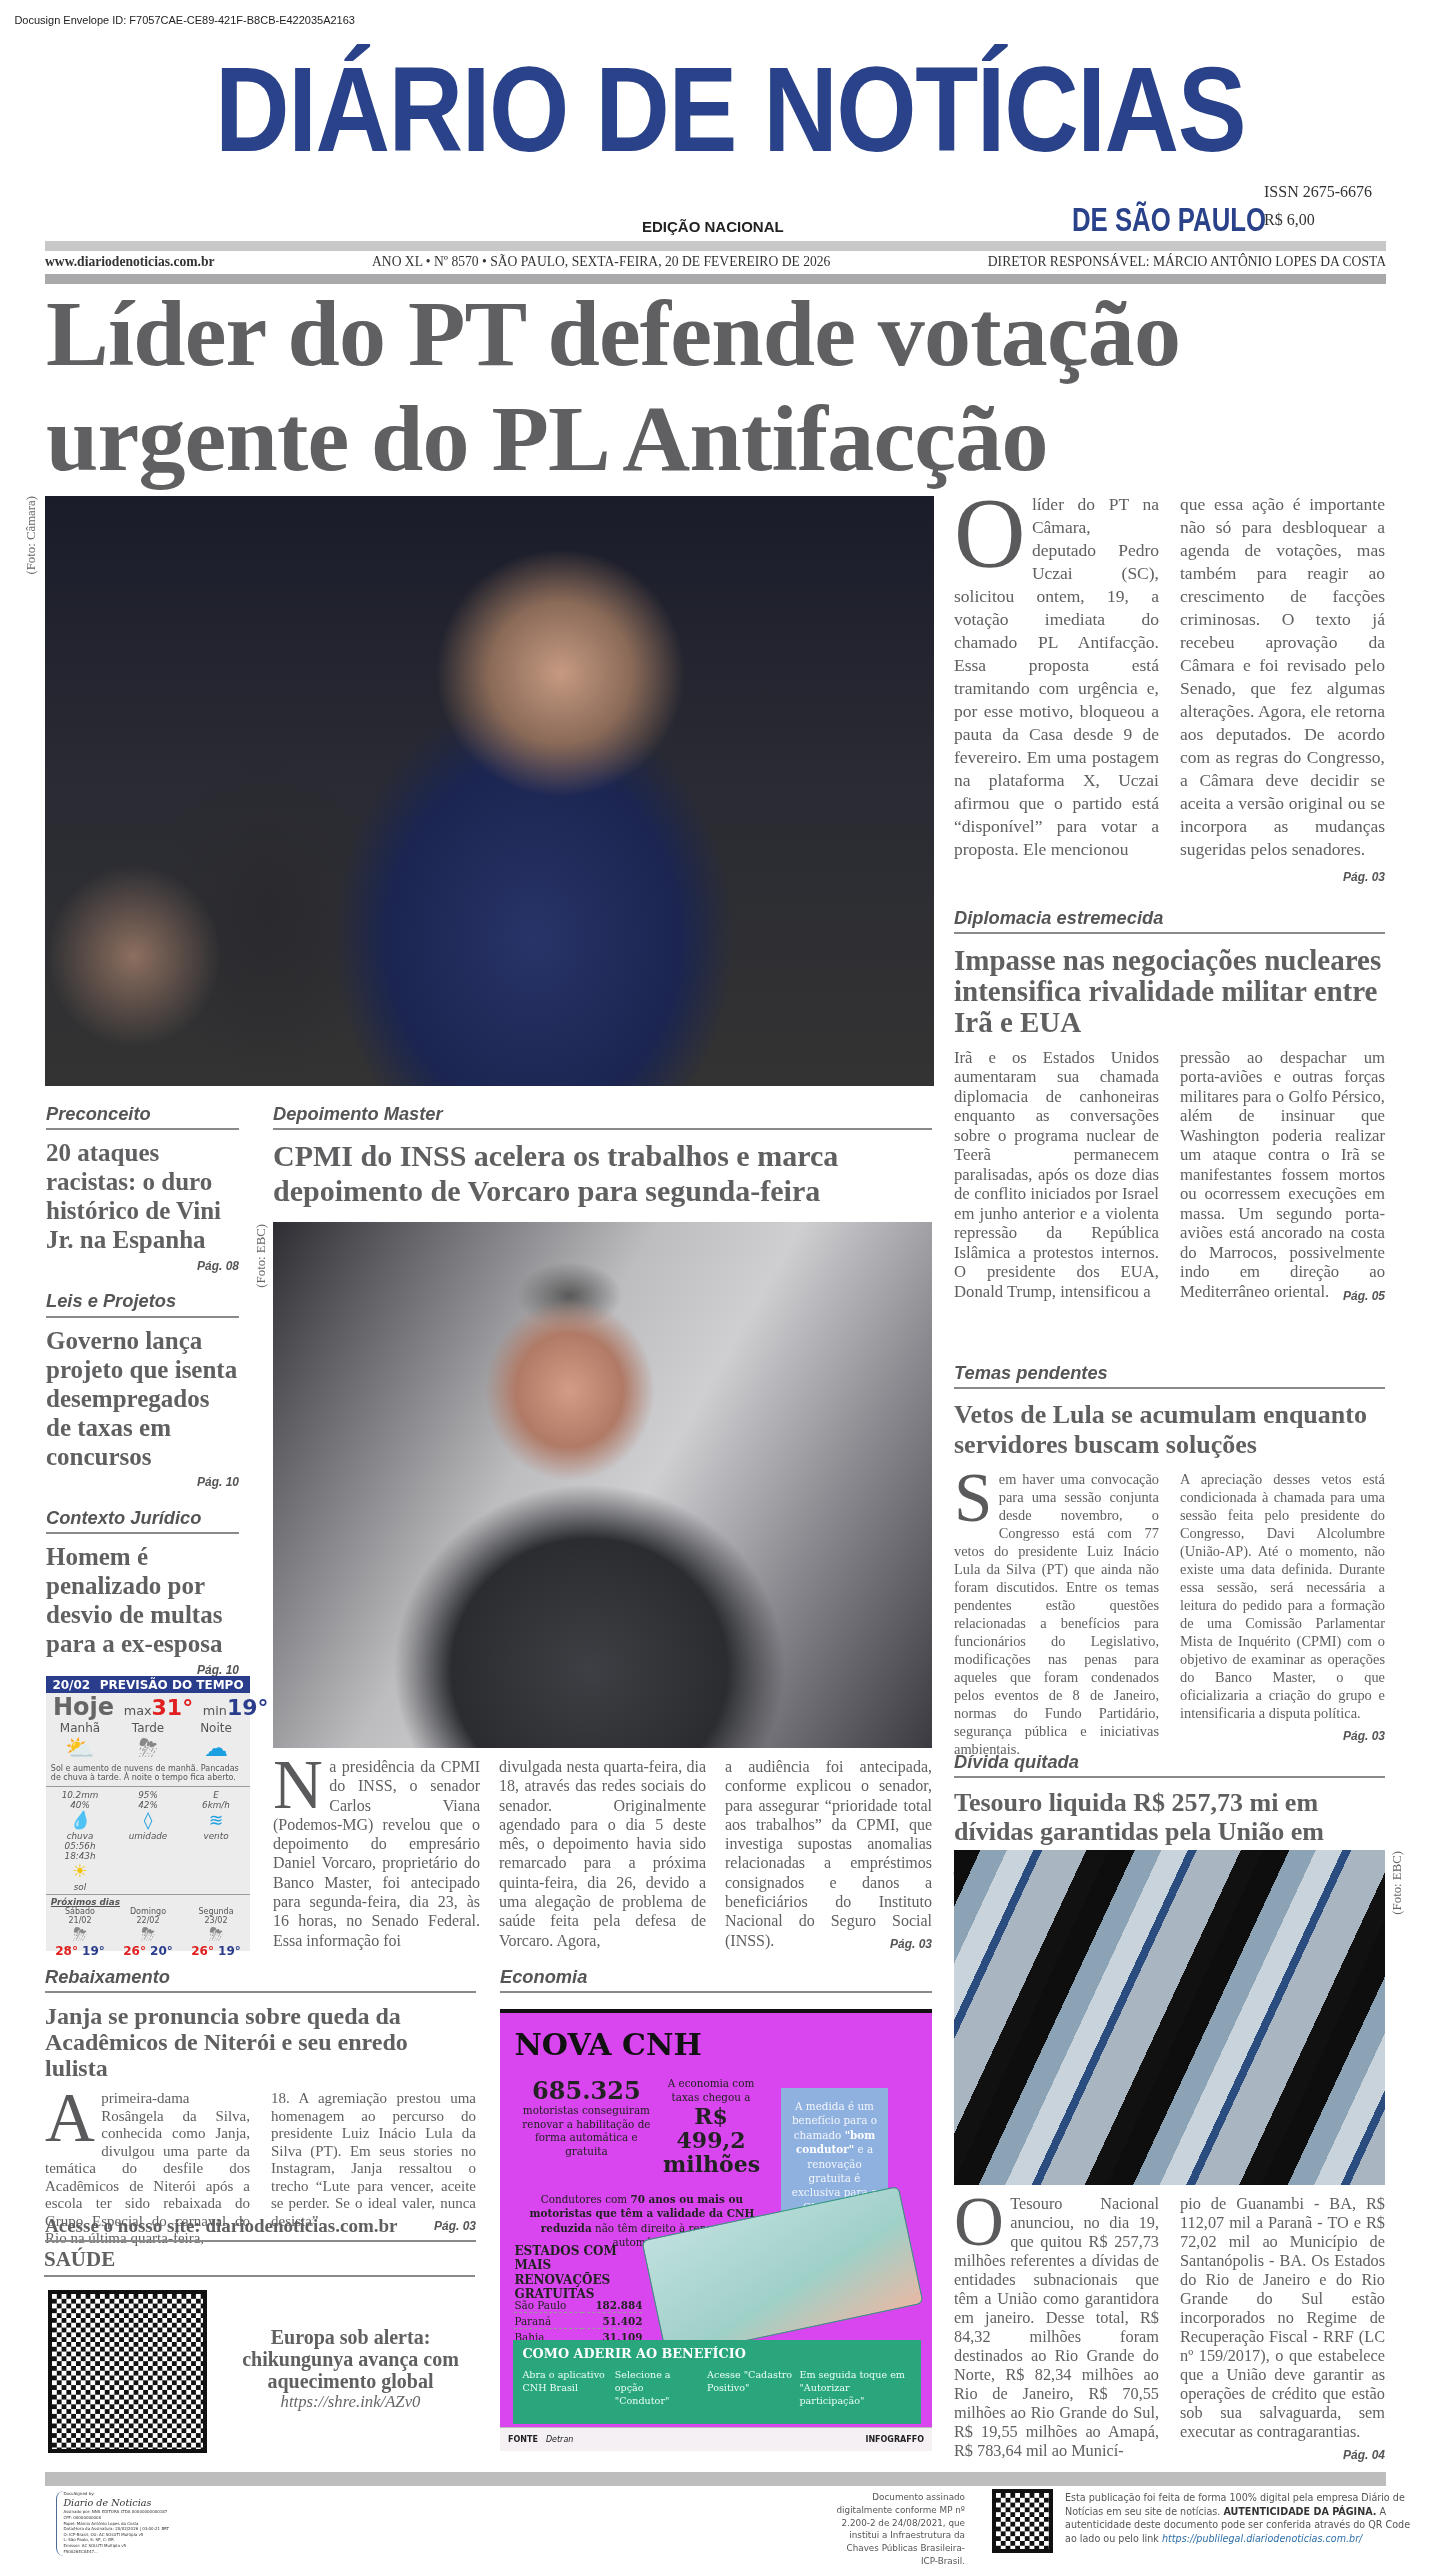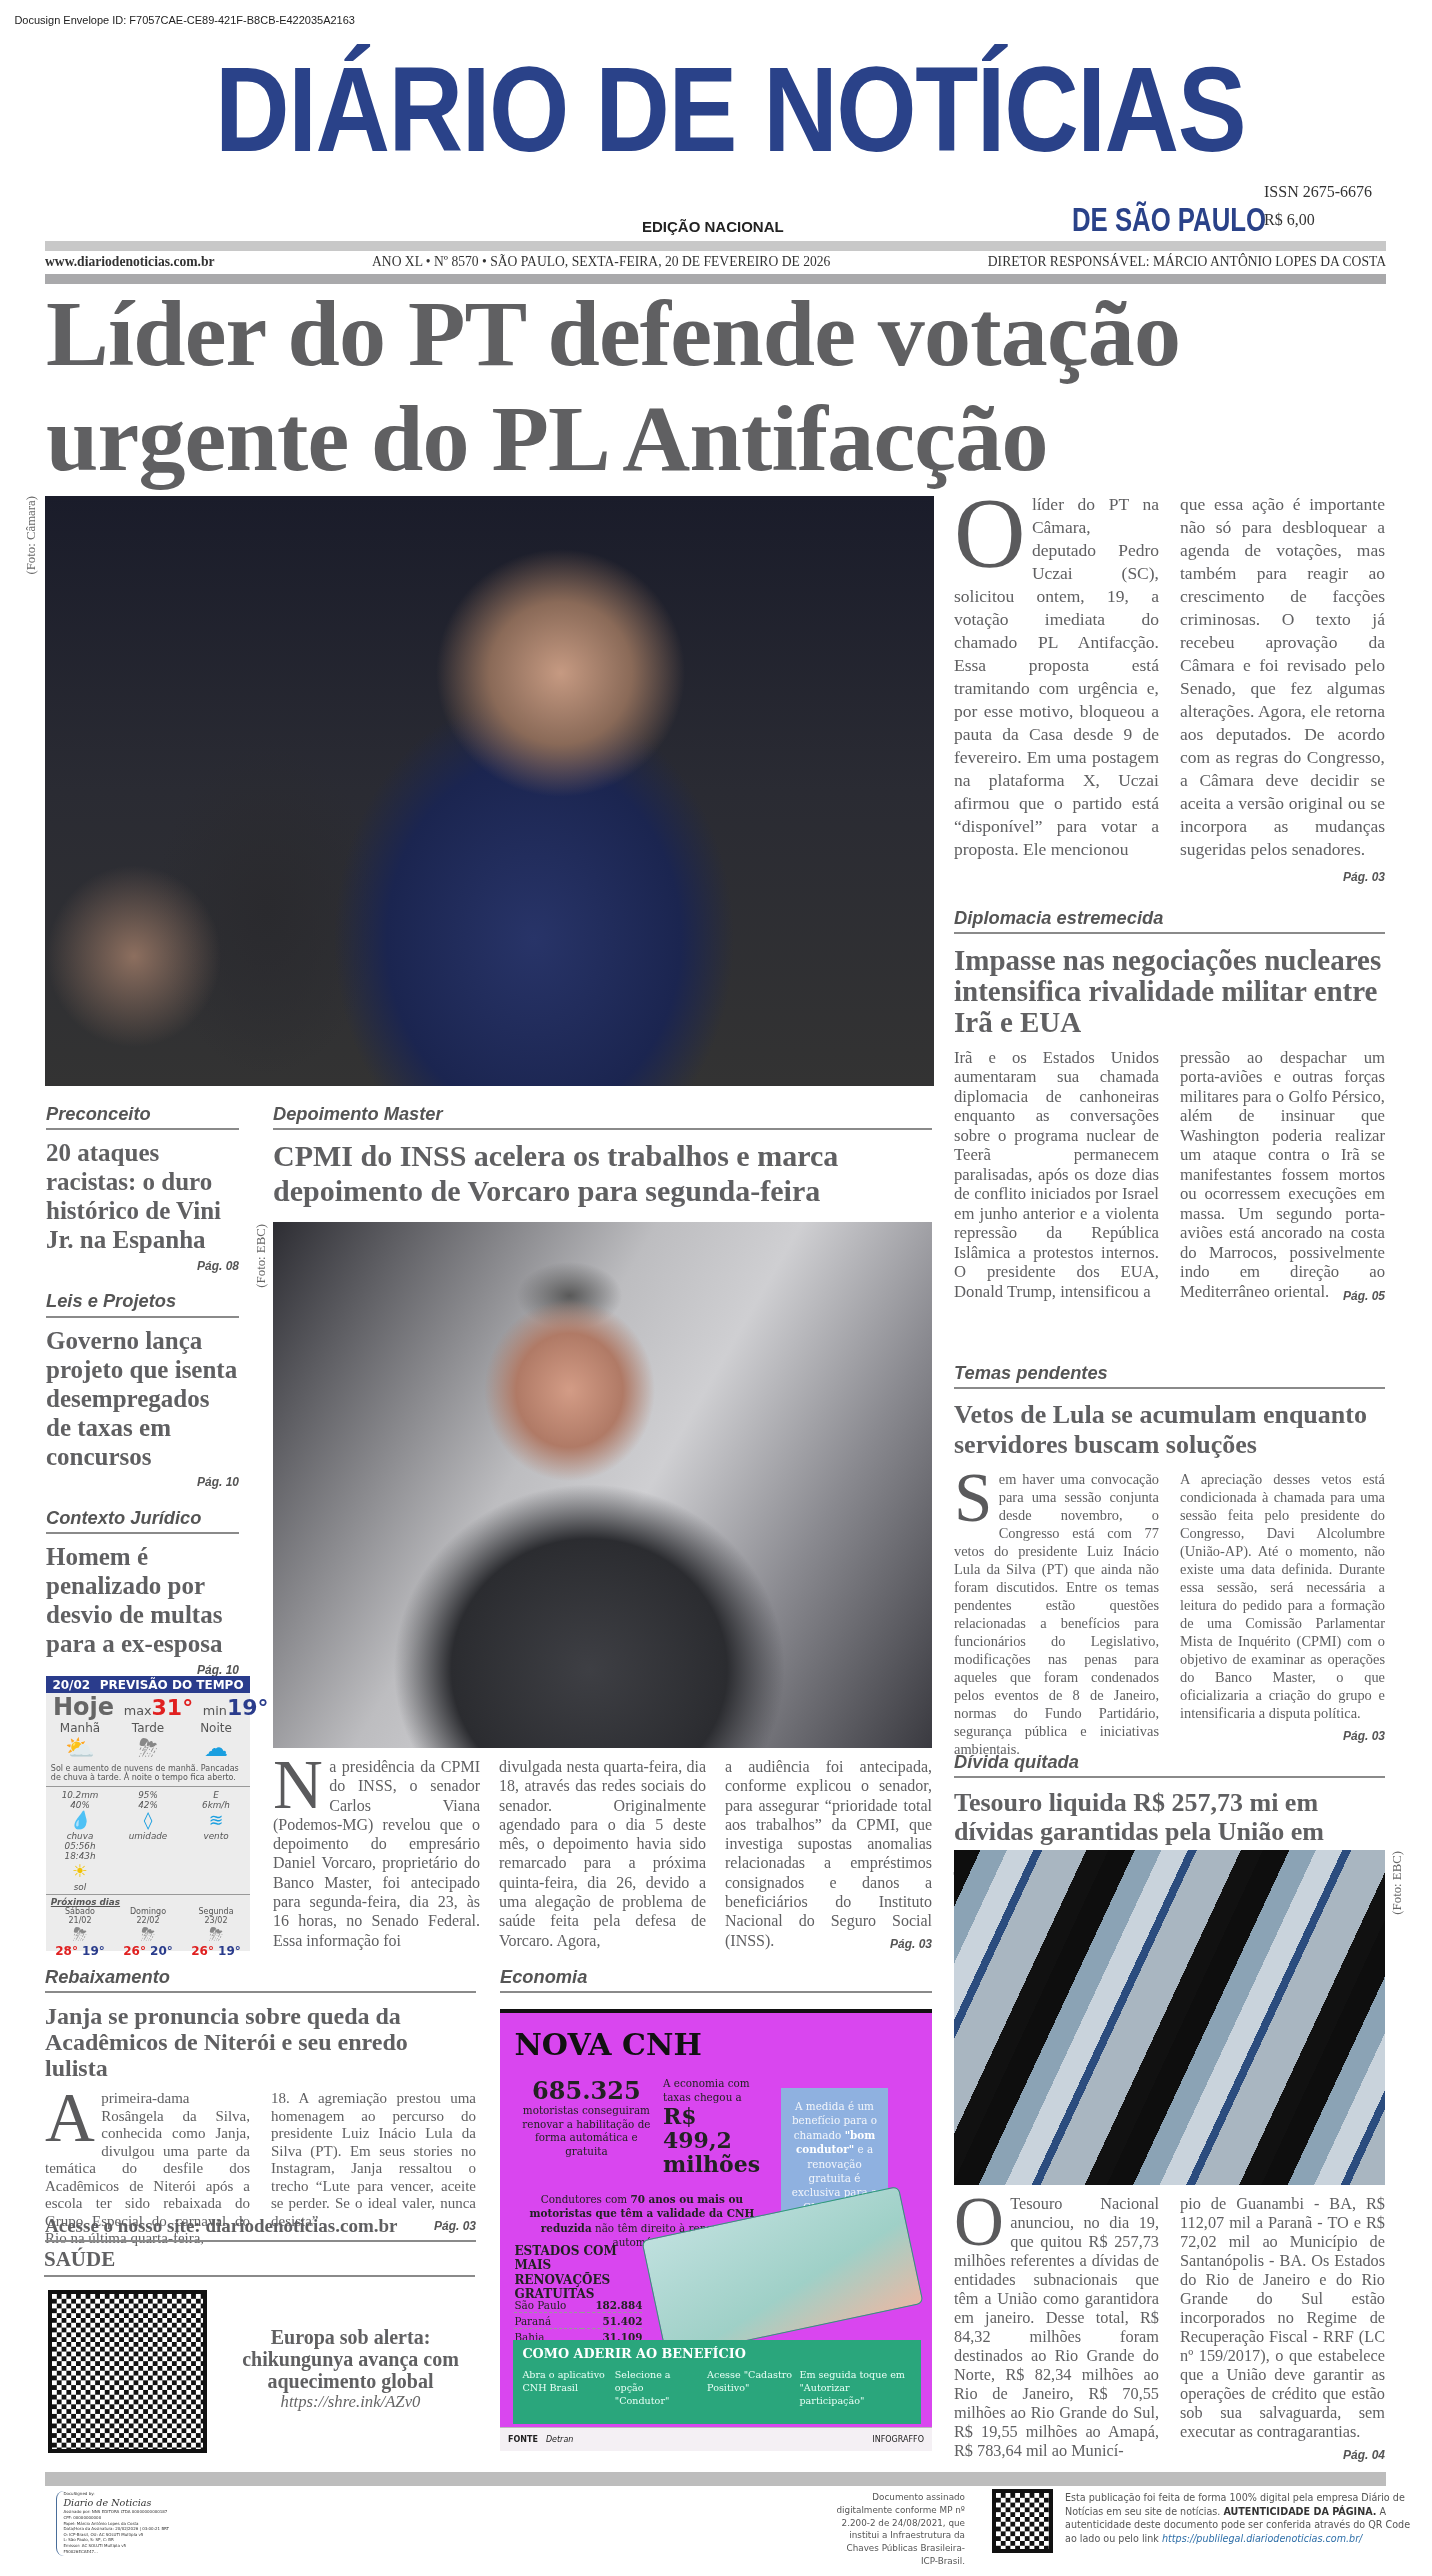--- a/index.html
+++ b/index.html
@@ -68,36 +68,36 @@
   .w-next-title { font-size: 8.8px; font-weight: 700; font-style: italic; text-decoration: underline; padding: 1.6px 4.8px 0; }
   .w-next { display: grid; grid-template-columns: repeat(3, 1fr); text-align: center; font-size: 8px; }
   .w-next .ic { font-size: 17.5px; line-height: 19px; }
   .w-next .t { font-size: 12px; font-weight: 700; }
   .red { color: #e02020; } .blue { color: #2a3c8c; }
 
   .info { left: 500px; top: 2009px; width: 432px; height: 442px; background: #d946ef; border-top: 4px solid #111; font-family: "DejaVu Serif", serif; color: #222; }
   .info h2 { font-size: 30px; font-weight: 900; position: absolute; left: 14.4px; top: 14.4px; color: #111; }
   .info .stat1 { position: absolute; left: 14.4px; top: 64px; width: 144px; text-align: center; font-size: 10.4px; line-height: 13.6px; }
   .info .stat1 .big { font-size: 24px; font-weight: 900; line-height: 27px; }
-  .info .stat2 { position: absolute; left: 163px; top: 64px; width: 96px; font-size: 10.4px; line-height: 13.6px; }
+  .info .stat2 { position: absolute; left: 163px; top: 64px; width: 96px; text-align: center; font-size: 10.4px; line-height: 13.6px; }
   .info .stat2 .big { font-size: 22px; font-weight: 900; line-height: 24px; }
   .info .bluebox { position: absolute; left: 281px; top: 75px; width: 107px; height: 140px; background: #8fb1e0; color: #f3f6fb; font-size: 10.4px; line-height: 14.4px; text-align: center; padding: 11px 4.8px; }
   .info .bluebox b { color: #fff; }
   .info .cond { position: absolute; left: 14.4px; top: 179px; width: 255px; text-align: center; font-size: 10.4px; line-height: 14.4px; }
   .info .states-title { position: absolute; left: 14.4px; top: 231px; font-size: 12px; font-weight: 900; line-height: 14.4px; }
   .info table { position: absolute; left: 14.4px; top: 284px; width: 128px; border-collapse: collapse; font-size: 10.4px; }
   .info td { border-bottom: 0.8px dashed #999; padding: 1.6px 0; }
   .info td.v { text-align: right; font-weight: 900; }
   .info .card { position: absolute; left: 151px; top: 199px; width: 263px; height: 120px; background: linear-gradient(160deg, #bfe0de, #9fd0c7 60%, #e8b9a5); transform: rotate(-12deg); border-radius: 6.4px; border: 1.6px solid #2e9b75; }
   .info .green { position: absolute; left: 12.8px; top: 327px; width: 408px; height: 84px; background: #2aa67c; color: #e8fff5; padding: 6.4px 9.6px; }
   .info .green .gt { font-weight: 900; font-size: 12.8px; color: #fff; }
   .info .steps { display: grid; grid-template-columns: 1fr 1fr 1fr 1.3fr; gap: 6.4px; font-size: 9.6px; line-height: 12.8px; margin-top: 8px; }
   .info .foot { position: absolute; left: 0; bottom: 0; width: 100%; height: 24px; border-top: 0.8px solid #bbb; display: flex; align-items: center; font-family: "DejaVu Sans", sans-serif; font-size: 8px; padding: 0 8px; gap: 8px; background: #f4f0f4; }
   .info .foot .src { font-weight: 700; }
-  .info .foot .brand { margin-left: auto; font-weight: 400; }
+  .info .foot .brand { margin-left: auto; font-weight: 700; }
 
   .qr { background: repeating-conic-gradient(#111 0 25%, #fff 0 50%) 0 0/9.6px 9.6px; border: 4.8px solid #111; }
 
   .bottombar { left: 45px; top: 2472px; width: 1341px; height: 14.4px; background: #bdbdbd; }
   .sig { left: 56px; top: 2491px; width: 144px; height: 65px; border-left: 1.6px solid #4a6e9a; border-radius: 8px 0 0 8px; padding-left: 6.4px; font-family: "DejaVu Sans", sans-serif; font-size: 4px; line-height: 5.6px; color: #333; }
   .sig .sgn { font-family: "DejaVu Serif", serif; font-style: italic; font-size: 9.6px; line-height: 12.8px; }
   .footer-left { left: 829px; top: 2491px; width: 136px; text-align: right; font-family: "DejaVu Sans", sans-serif; font-size: 8.8px; line-height: 12.8px; color: #555; }
   .footer-qr { left: 992px; top: 2489px; width: 61px; height: 64px; }
   .footer-right { left: 1065px; top: 2491px; width: 351px; font-family: "DejaVu Sans", sans-serif; font-size: 9.6px; line-height: 13.6px; color: #555; }
   .footer-right b { color: #333; }

